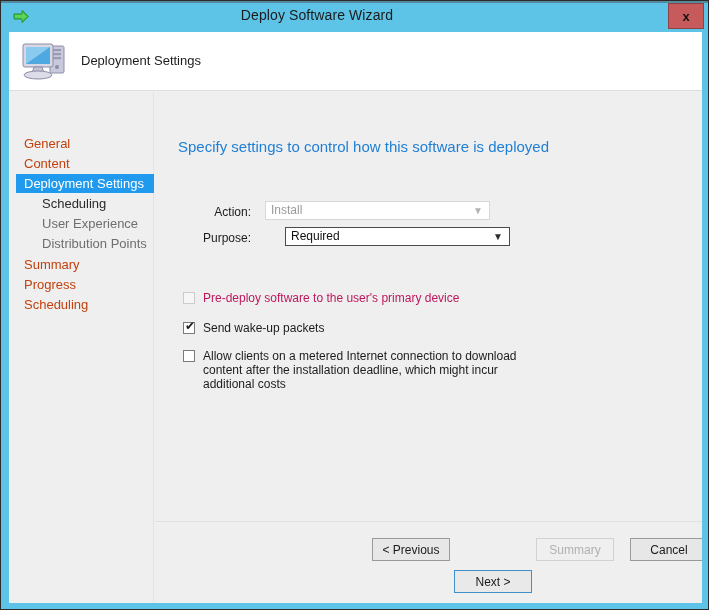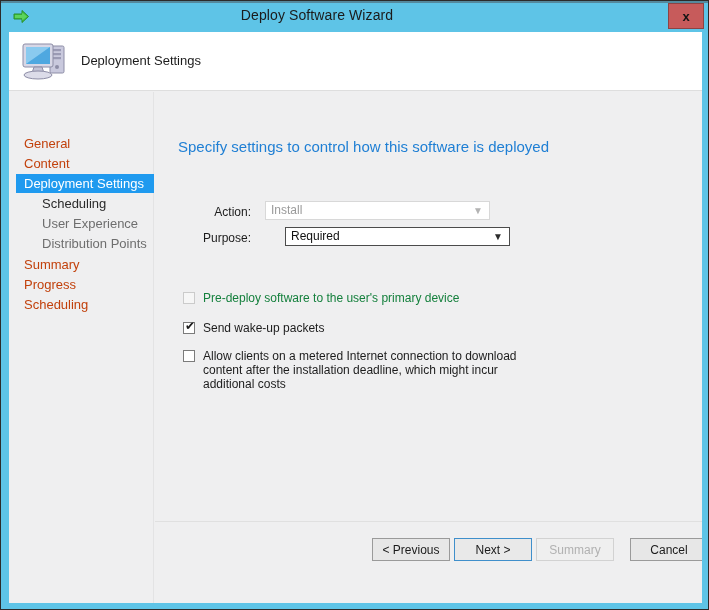--- a/index.html
+++ b/index.html
@@ -228,21 +228,21 @@
   }
   .cb-label {
     position: absolute;
     left: 20px;
     top: 0;
     font-size: 12px;
     line-height: 14px;
     color: #1c1c1c;
     white-space: nowrap;
   }
-  .cb-label.disabled { color: #15803d; }
+  .cb-label.disabled { color: #be185d; }
   .cb-label.wrap { white-space: normal; width: 345px; }
 
   #cb-predeploy { top: 199px; }
   #cb-wake      { top: 229px; }
   #cb-metered   { top: 257px; }
 
   
   #footer-sep {
     position: absolute;
     left: 146px;
@@ -279,21 +279,21 @@
     border: 1px solid #3f8fcb;
     background: #e9e9e9;
   }
   .btn.disabled {
     color: #b1b1b1;
     border-color: #d2d2d2;
     background: #efefef;
     cursor: default;
   }
   #btn-previous { left: 217px; }
-  #btn-next     { left: 299px; }
+  #btn-next     { left: 299px; margin-top: 32px; }
   #btn-summary  { left: 381px; }
   #btn-cancel   { left: 475px; }
 </style>
 </head>
 <body>
 
 <div id="window">
 
   <div id="titlebar">
     <div id="titlebar-inner-line"></div>

